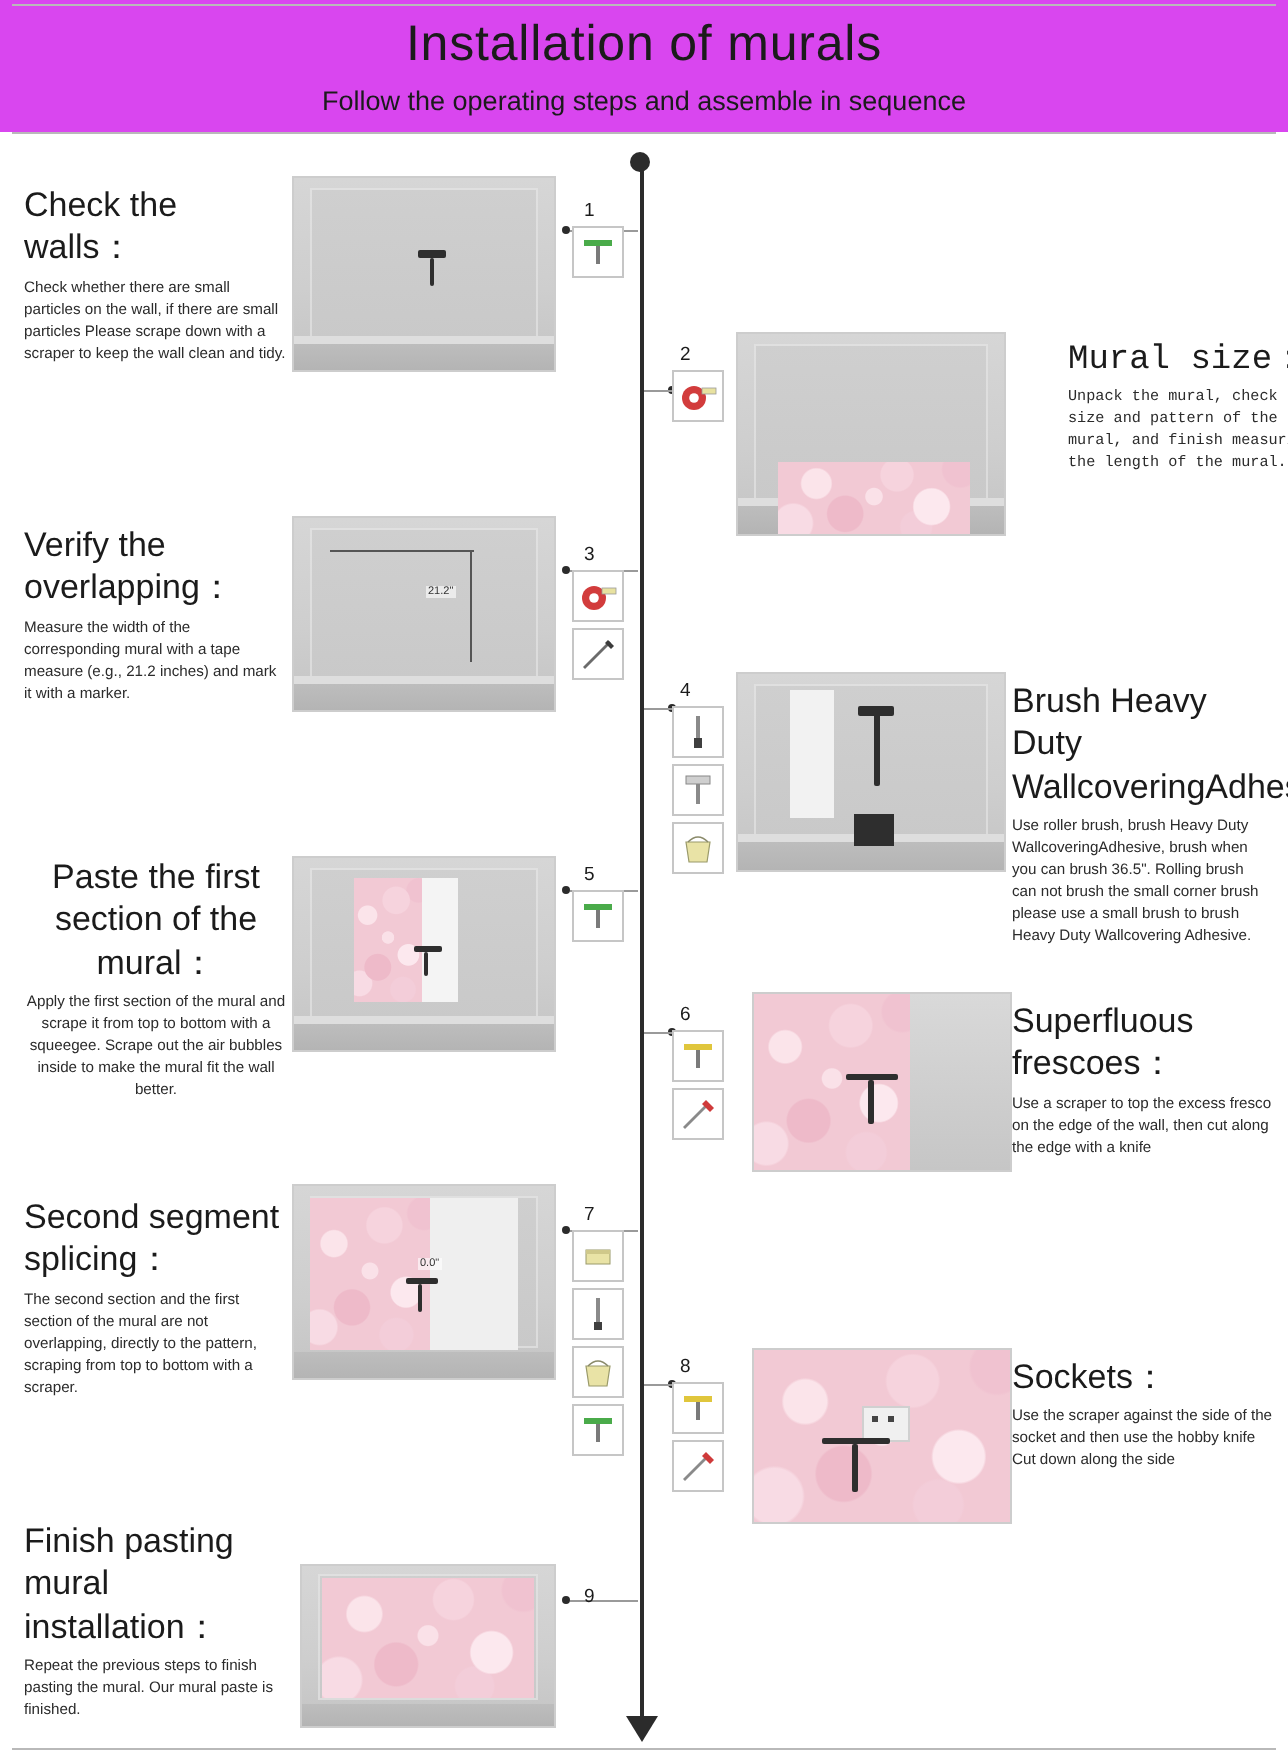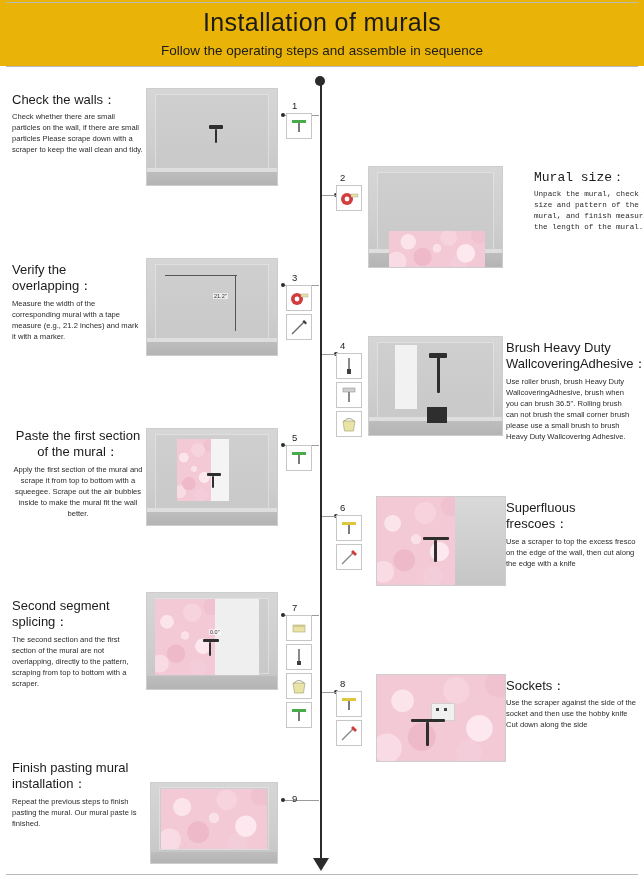--- a/index.html
+++ b/index.html
@@ -19,21 +19,21 @@
     position: relative;
     width: 644px;
     height: 879px;
   }
   
   .header {
     position: absolute;
     left: 0; top: 0;
     width: 644px;
     height: 66px;
-    background: #eab308;
+    background: #d946ef;
     text-align: center;
   }
   .header-title {
     font-size: 25px;
     letter-spacing: .4px;
     padding-top: 8px;
     font-weight: 400;
     color: #1b1b1b;
   }
   .header-sub {
@@ -78,21 +78,21 @@
   
   .txt {
     position: absolute;
     width: 140px;
   }
   .txt.right {
     width: 140px;
   }
   .txt h3 {
     margin: 0 0 3px 0;
-    font-size: 13px;
+    font-size: 17px;
     font-weight: 400;
     line-height: 1.25;
     color: #1b1b1b;
   }
   .txt p {
     margin: 0;
     font-size: 7.6px;
     line-height: 1.45;
     color: #2b2b2b;
   }

